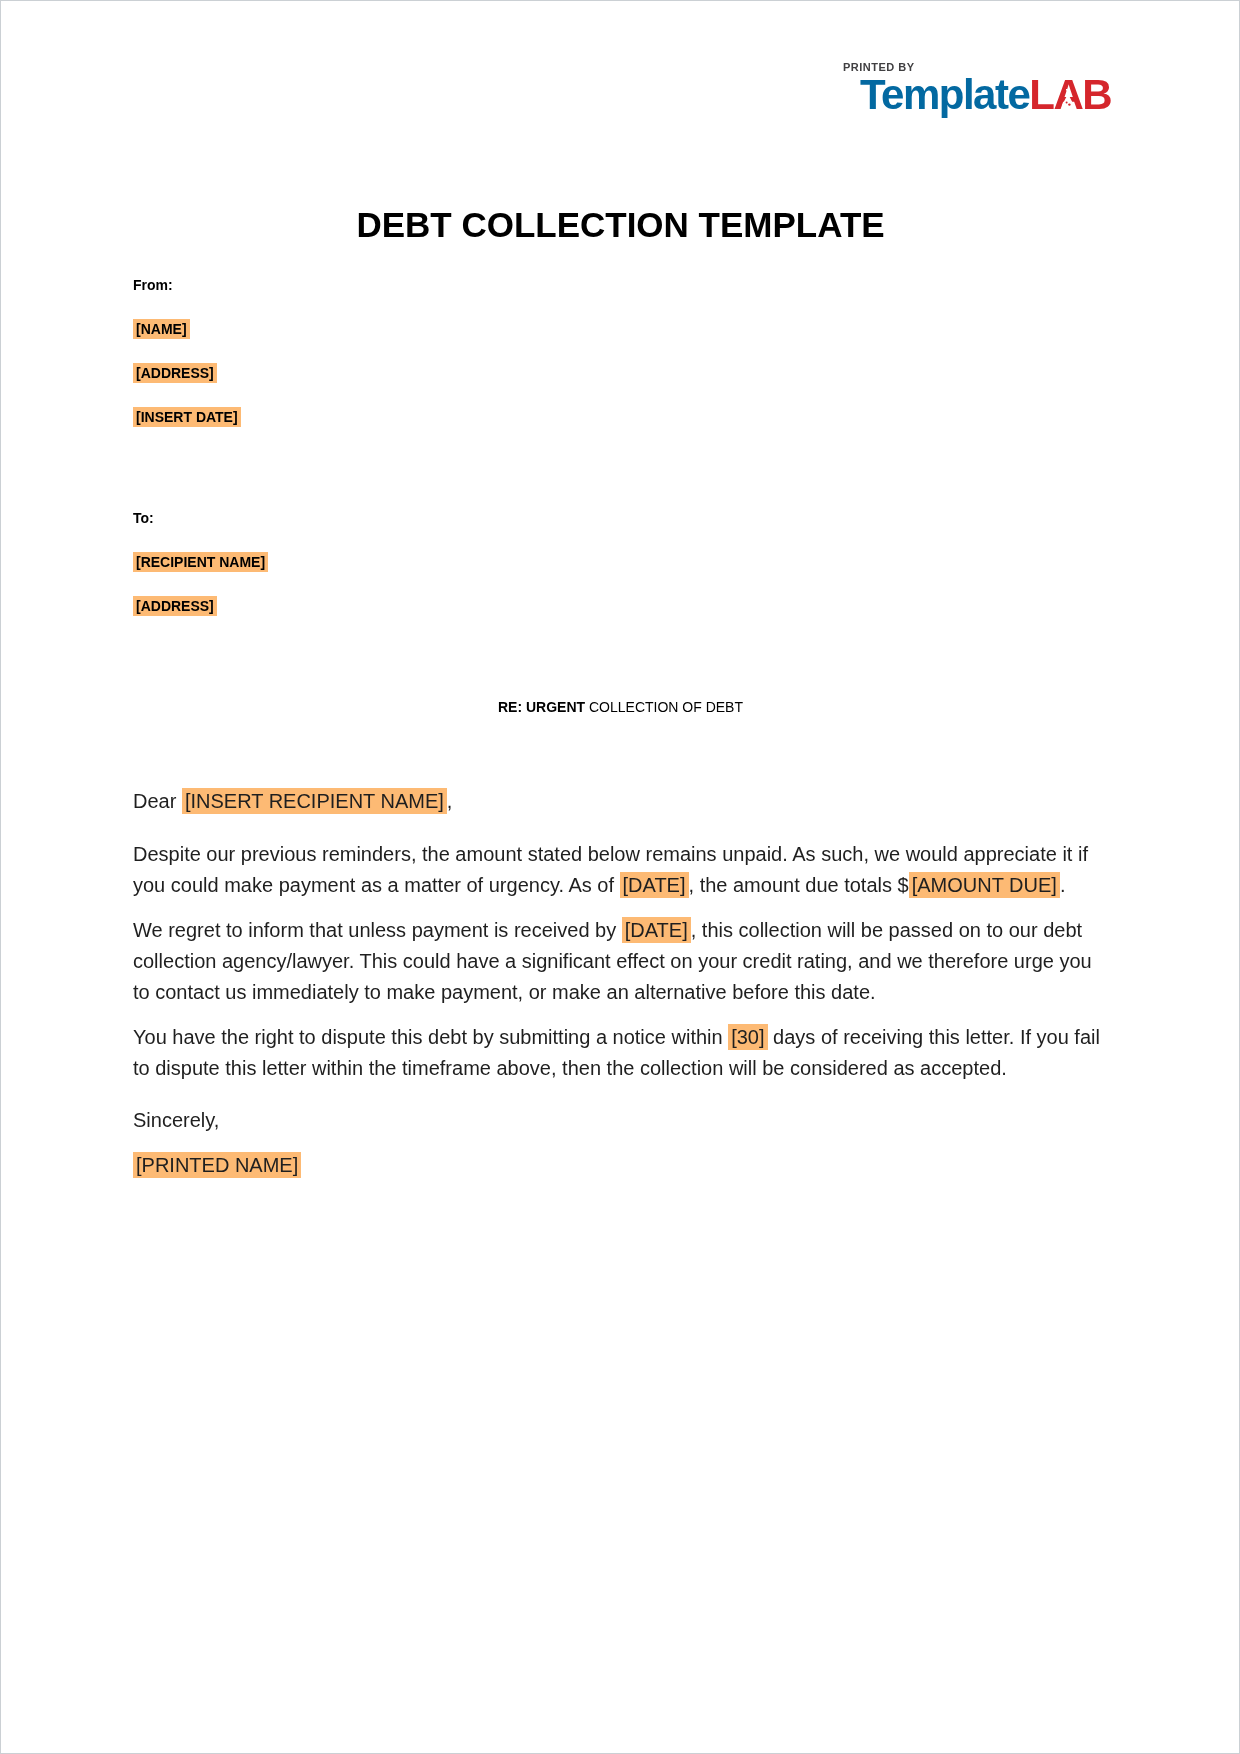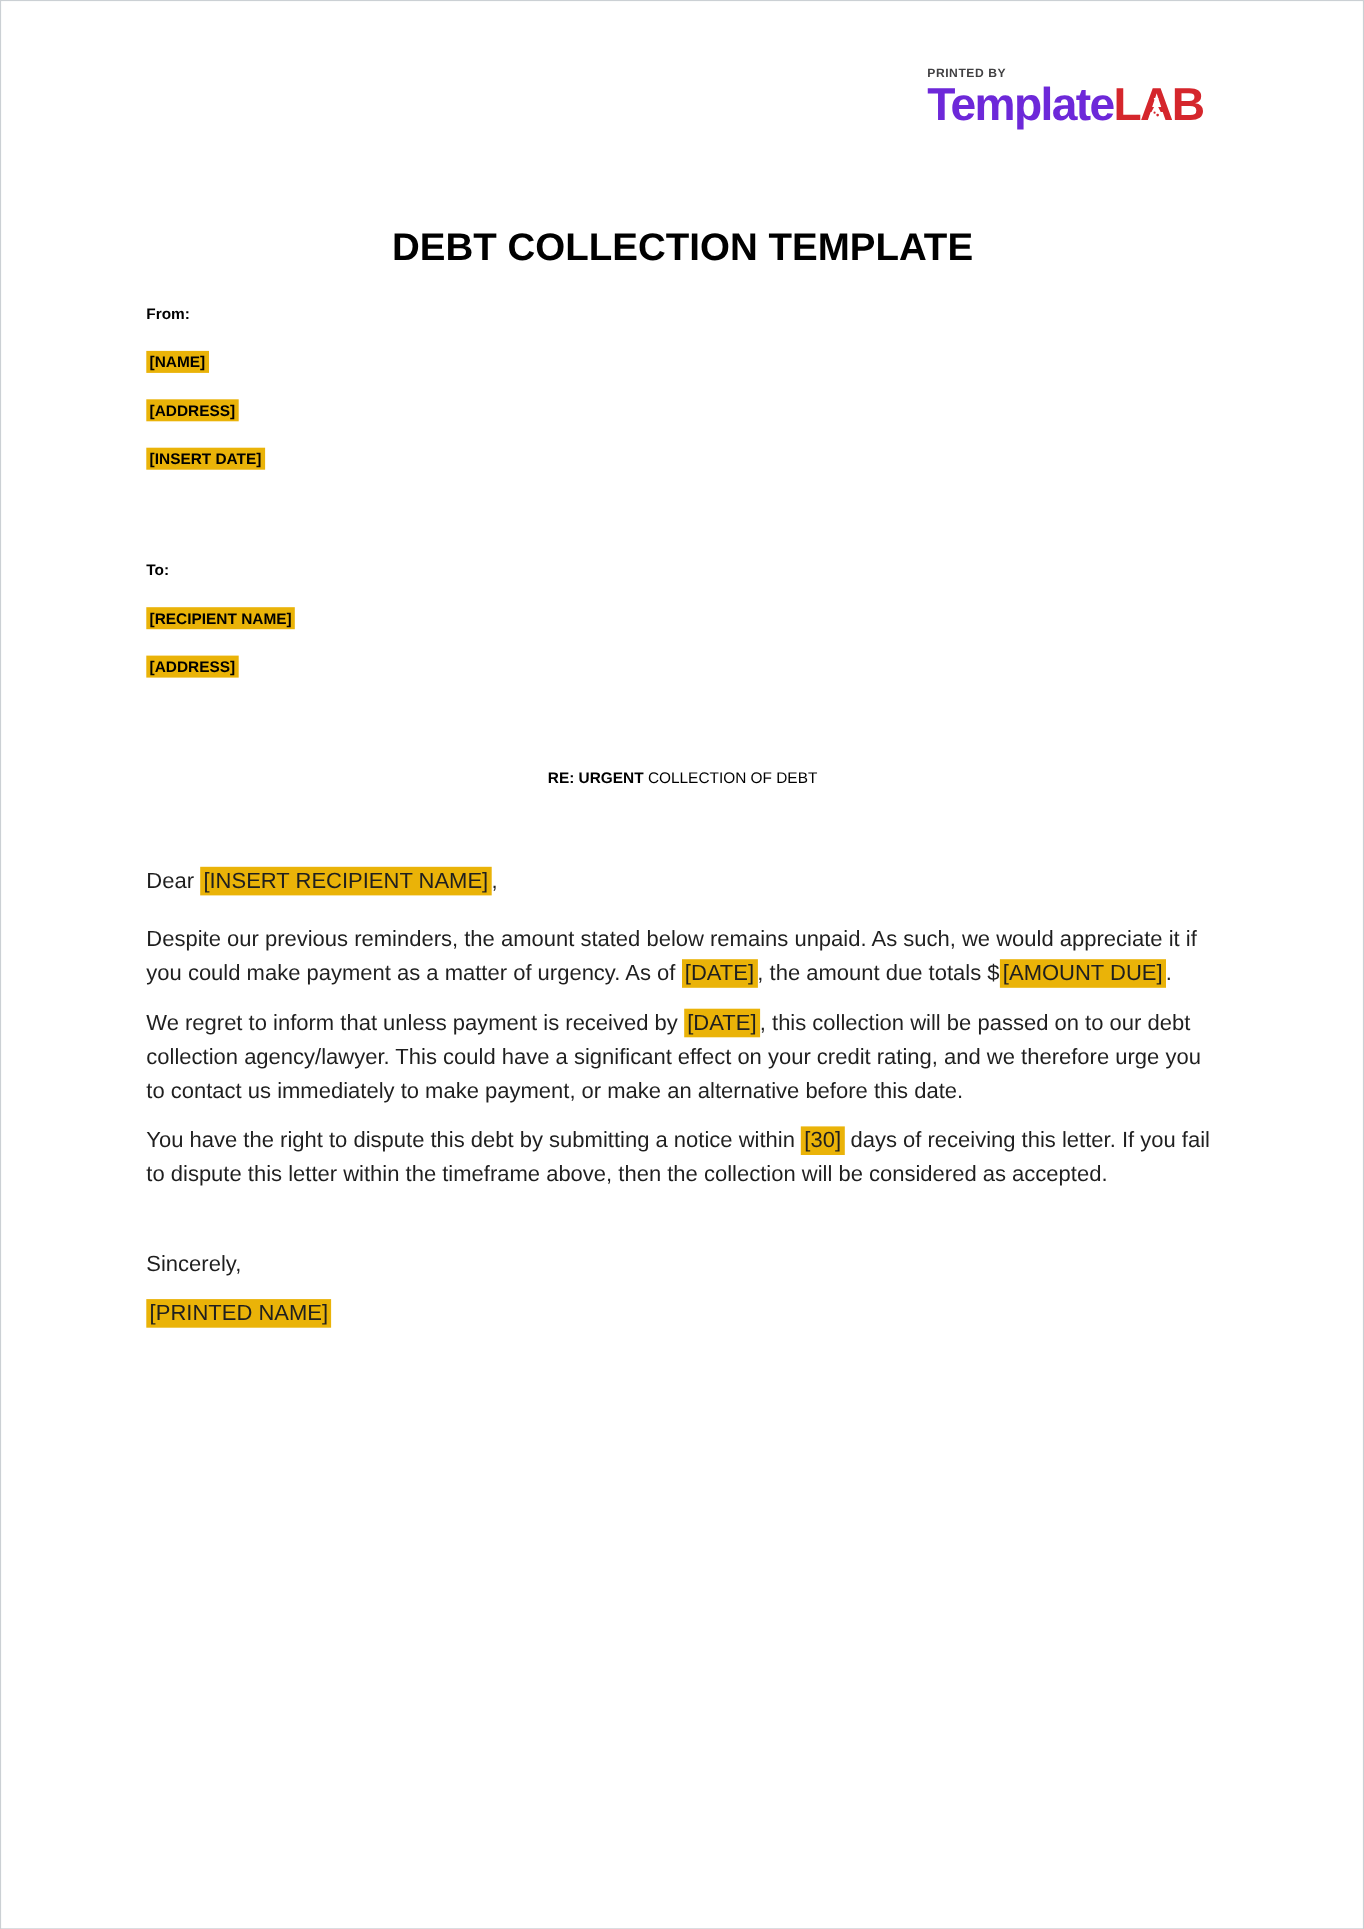--- a/index.html
+++ b/index.html
@@ -29,21 +29,21 @@
     letter-spacing: 0.5px;
     color: #414042;
     margin-bottom: 1px;
   }
   .wordmark {
     font-size: 42px;
     font-weight: bold;
     letter-spacing: -1.5px;
     white-space: nowrap;
   }
-  .logo-template { color: #6d28d9; }
+  .logo-template { color: #0369a1; margin-left: 17px; }
   .logo-lab-wrap { color: #d5262c; position: relative; display: inline-block; }
   .flask {
     position: absolute;
     left: 47%; top: 56%;
     transform: translate(-50%, -50%);
   }
 
   
   .content {
     position: absolute;
@@ -60,31 +60,31 @@
     letter-spacing: 0px;
   }
   p { margin: 0; }
   .hdr {
     font-size: 14px;
     line-height: 26px;
     margin-bottom: 18px;
     color: #000000;
   }
   .b { font-weight: bold; }
-  .hl { background: #eab308; padding: 2px 3px; box-decoration-break: clone; -webkit-box-decoration-break: clone; }
+  .hl { background: #fdba74; padding: 2px 3px; box-decoration-break: clone; -webkit-box-decoration-break: clone; }
   .body-p {
     font-size: 20px;
     line-height: 31px;
     margin-bottom: 14px;
     color: #1f1f1f;
   }
   .gap-to   { margin-top: 75px; }
   .gap-re   { margin-top: 75px; text-align: center; }
   .gap-dear { margin-top: 66px; margin-bottom: 22px; }
-  .gap-sign { margin-top: 50px; }
+  .gap-sign { margin-top: 21px; }
 </style>
 </head>
 <body>
 
 <div class="page-frame"></div>
 
 <header class="logo">
   <div class="created-by">PRINTED BY</div>
   <div class="wordmark">
     <span class="logo-template">Template</span><span class="logo-lab-wrap"><span>LAB</span><svg class="flask" width="14" height="20" viewBox="0 0 14 20">

